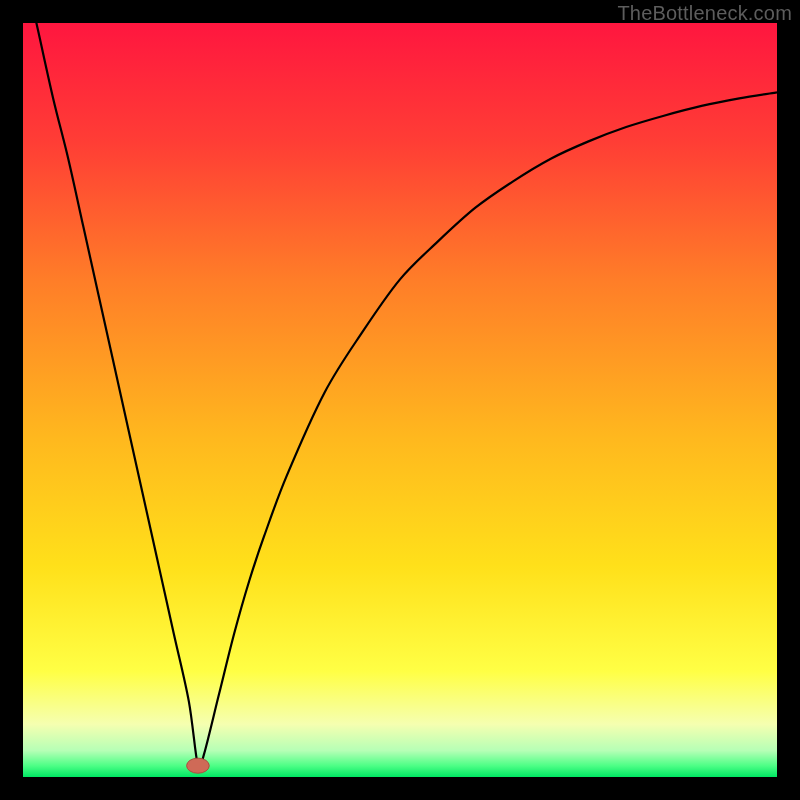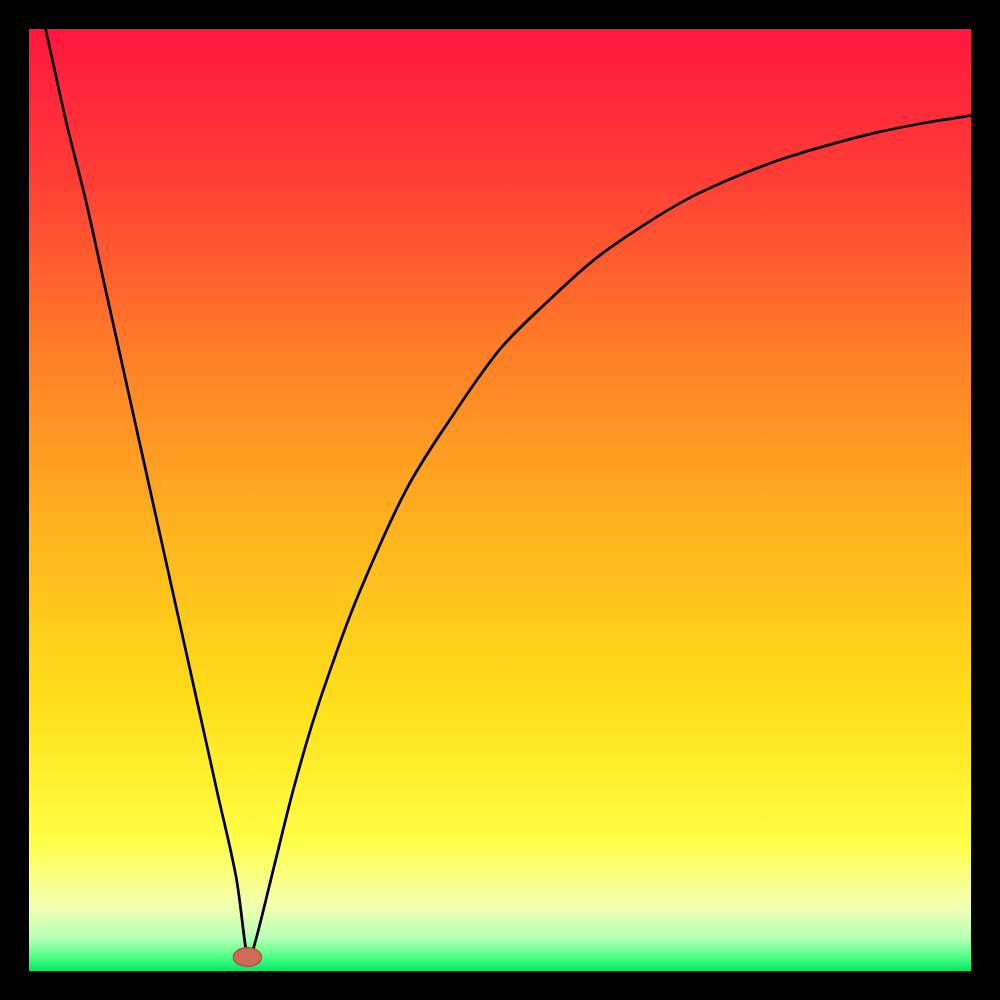--- a/index.html
+++ b/index.html
@@ -70,13 +70,14 @@
       <rect x="0" y="0" width="754" height="754" fill="url(#bg)"></rect>
     </svg>
 
     <svg width="754" height="754" viewBox="0 0 754 754" preserveAspectRatio="none">
       <path id="curve-path" d="M 0 -60.32000000000005 C 2.513333333333333 -49.01000000000005, 10.053333333333335 -15.080000000000041, 15.08 7.539999999999964 C 20.106666666666666 30.159999999999968, 25.133333333333333 54.03666666666663, 30.16 75.39999999999998 C 35.18666666666667 96.76333333333332, 40.21333333333333 114.35666666666668, 45.239999999999995 135.72000000000003 C 50.26666666666666 157.08333333333337, 55.29333333333333 180.96000000000004, 60.32 203.58000000000004 C 65.34666666666666 226.20000000000005, 70.37333333333333 248.82000000000002, 75.4 271.44 C 80.42666666666668 294.06, 85.45333333333332 316.67999999999995, 90.47999999999999 339.29999999999995 C 95.50666666666666 361.91999999999996, 100.53333333333335 384.53999999999996, 105.56000000000002 407.15999999999997 C 110.58666666666669 429.78, 115.61333333333334 452.4, 120.64 475.02 C 125.66666666666666 497.64, 130.69333333333333 520.26, 135.72 542.88 C 140.74666666666667 565.5, 145.77333333333334 588.12, 150.8 610.74 C 155.82666666666668 633.36, 161.85866666666666 656.6083333333333, 165.88 678.6 C 169.90133333333333 700.5916666666667, 172.41466666666668 733.8933333333334, 174.928 742.69 C 177.44133333333332 751.4866666666667, 177.44133333333332 743.3183333333334, 180.95999999999998 731.38 C 184.47866666666664 719.4416666666666, 191.01333333333335 691.1666666666666, 196.04000000000002 671.06 C 201.0666666666667 650.9533333333333, 206.09333333333336 629.59, 211.12000000000003 610.74 C 216.1466666666667 591.89, 221.17333333333332 574.2966666666667, 226.2 557.96 C 231.22666666666666 541.6233333333333, 234.99666666666667 530.3133333333334, 241.28 512.72 C 247.56333333333333 495.12666666666667, 253.84666666666664 476.27666666666664, 263.9 452.4 C 273.9533333333333 428.5233333333333, 289.03333333333336 393.33666666666664, 301.6 369.46 C 314.1666666666667 345.5833333333333, 326.73333333333335 327.99000000000007, 339.3 309.14000000000004 C 351.8666666666667 290.29, 364.43333333333334 271.43999999999994, 377 256.35999999999996 C 389.56666666666666 241.27999999999997, 402.1333333333334 230.59833333333341, 414.70000000000005 218.66000000000008 C 427.2666666666667 206.72166666666675, 439.8333333333333 194.7833333333334, 452.4 184.73000000000002 C 464.96666666666664 174.67666666666665, 477.53333333333336 166.50833333333324, 490.1 158.33999999999992 C 502.6666666666667 150.1716666666666, 515.2333333333333 142.38033333333334, 527.8 135.72000000000003 C 540.3666666666666 129.05966666666671, 552.9333333333333 123.65600000000005, 565.5 118.37800000000004 C 578.0666666666667 113.10000000000004, 590.6333333333334 108.3246666666667, 603.2 104.05200000000002 C 615.7666666666667 99.77933333333334, 628.3333333333333 96.26066666666664, 640.9 92.74199999999996 C 653.4666666666667 89.22333333333329, 666.0333333333333 85.83033333333327, 678.6 82.93999999999994 C 691.1666666666667 80.04966666666661, 703.7333333333333 77.66199999999996, 716.3 75.39999999999998 C 728.8666666666666 73.13799999999999, 747.7166666666667 70.37333333333338, 754 69.36800000000005" fill="none" stroke-width="2.2" stroke="#000000"></path>
       <ellipse id="marker" cx="174.928" cy="742.69" rx="11.309999999999999" ry="7.54" fill="#cf6a57" stroke="#a8503f" stroke-width="1"></ellipse>
     </svg>
 
   </div>
 
+  <div class="watermark">TheBottleneck.com</div>
 </div>
 
 </body></html>

